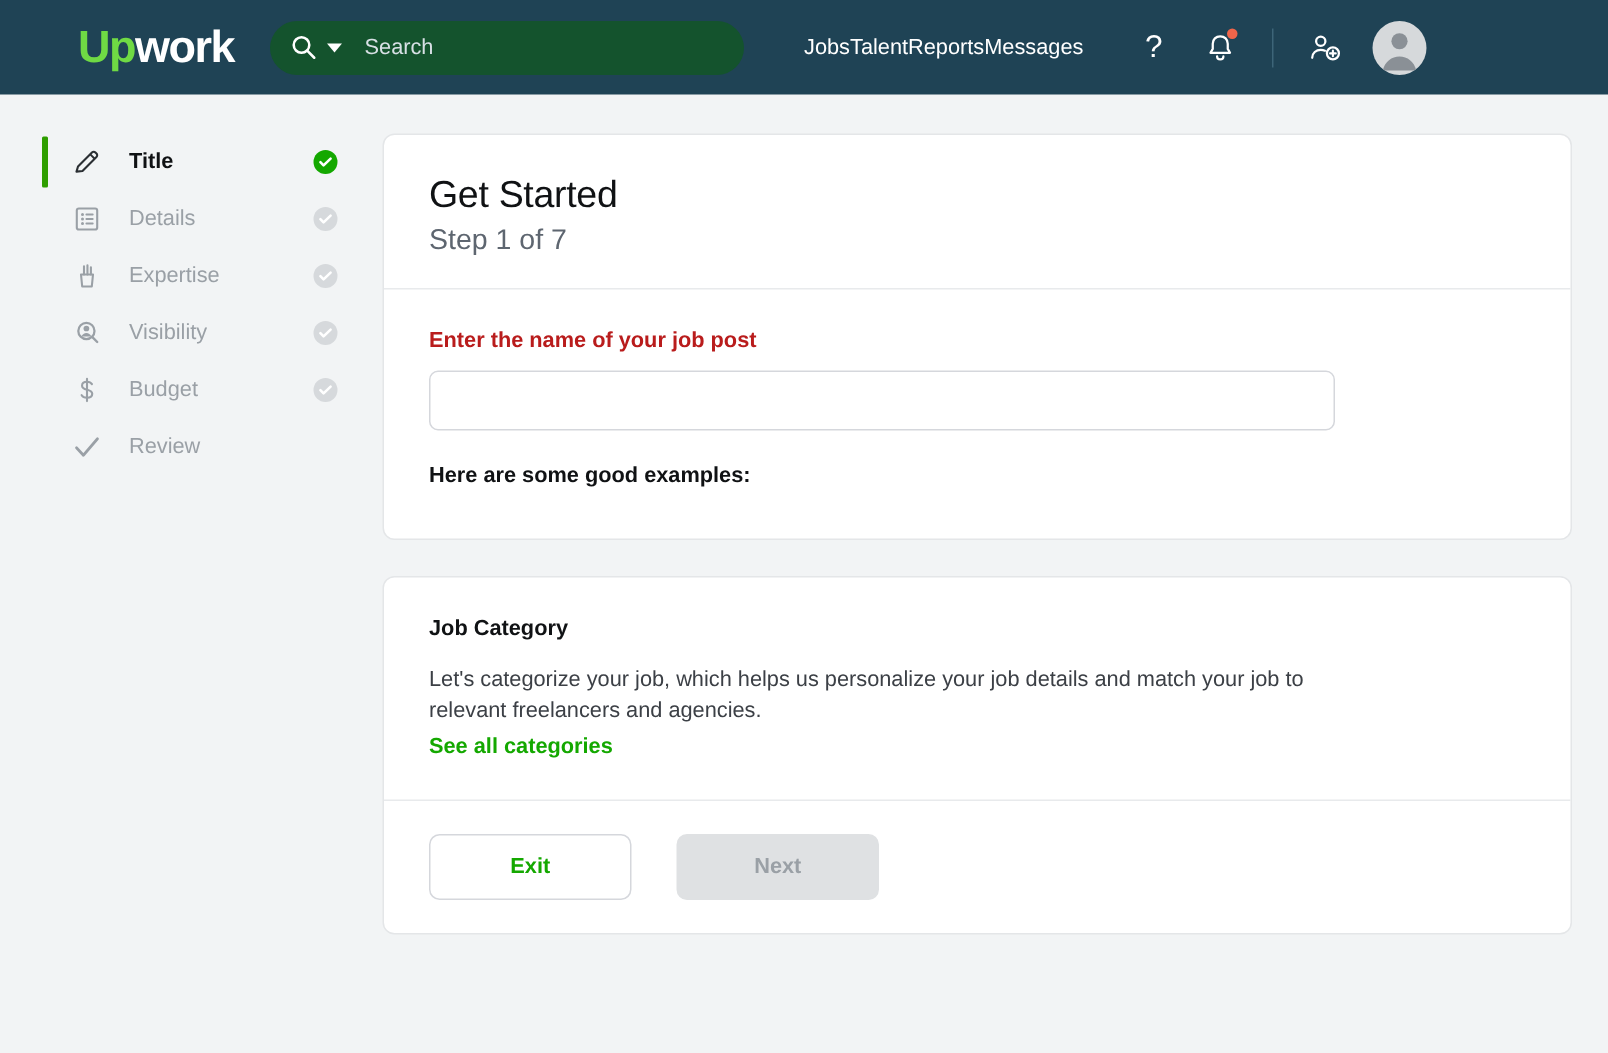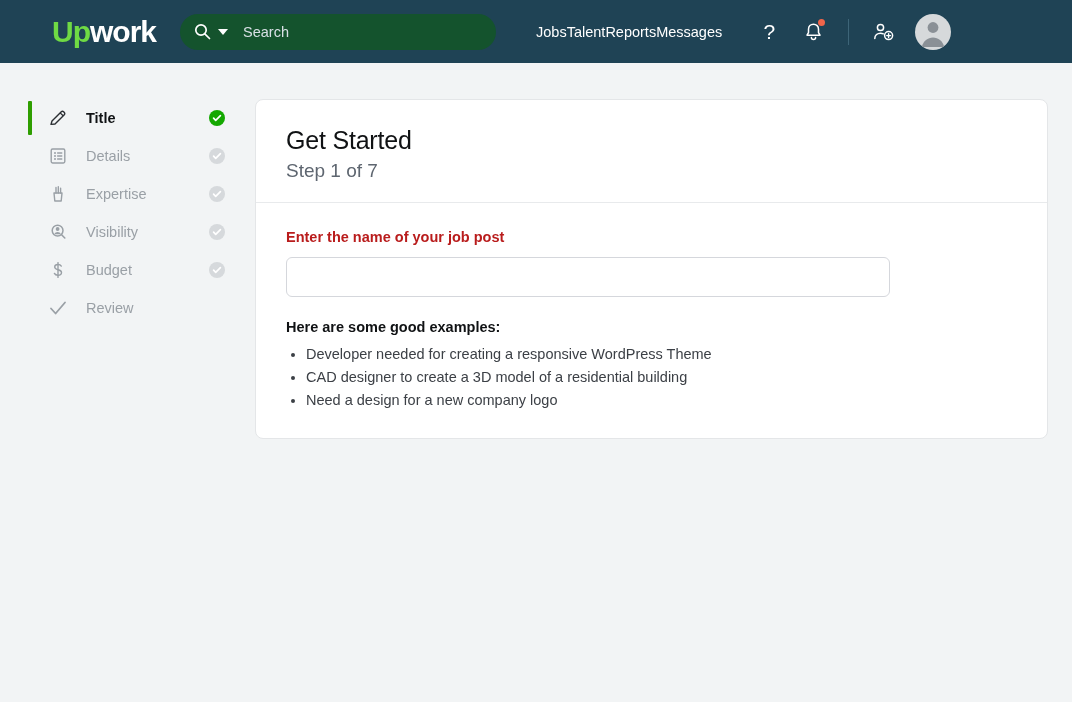--- a/index.html
+++ b/index.html
@@ -82,21 +82,21 @@
   .avatar {
     width: 36px; height: 36px; border-radius: 50%;
     background: #d6d9db;
     display: flex; align-items: center; justify-content: center;
     overflow: hidden;
   }
 
   
   .page {
     display: flex;
-    padding: 36px 0 0 0;
+    padding: 26px 0 0 0;
     height: calc(702px - 63px);
   }
 
   
   .sidebar {
     width: 255px;
     padding-left: 28px;
     flex: none;
   }
   .step {
@@ -395,23 +395,29 @@
 
     <div class="card">
       <div class="card-head">
         <h1 class="card-title">Get Started</h1>
         <div class="card-step">Step 1 of 7</div>
       </div>
       <div class="card-body">
         <div class="field-label">Enter the name of your job post</div>
         <input class="text-input" type="text" value="" placeholder="" style="">
         <div class="examples-title">Here are some good examples:</div>
-        <ul class="examples">
-          <li>Developer needed for creating a responsive WordPress Theme</li>
-          <li>CAD designer to create a 3D model of a residential building</li>
-          <li>Need a design for a new company logo</li>
-        </ul>
       </div>
     </div>
 
+    <div class="card">
+      <div class="card-body">
+        <div class="section-title">Job Category</div>
+        <div class="section-text">Let's categorize your job, which helps us personalize your job details and match your job to relevant freelancers and agencies.</div>
+        <a class="link-green" href="#">See all categories</a>
+      </div>
+      <div class="card-foot">
+        <div class="btn btn-exit">Exit</div>
+        <div class="btn btn-next">Next</div>
+      </div>
+    </div>
 
   </div>
 </div>
 
 </body></html>

